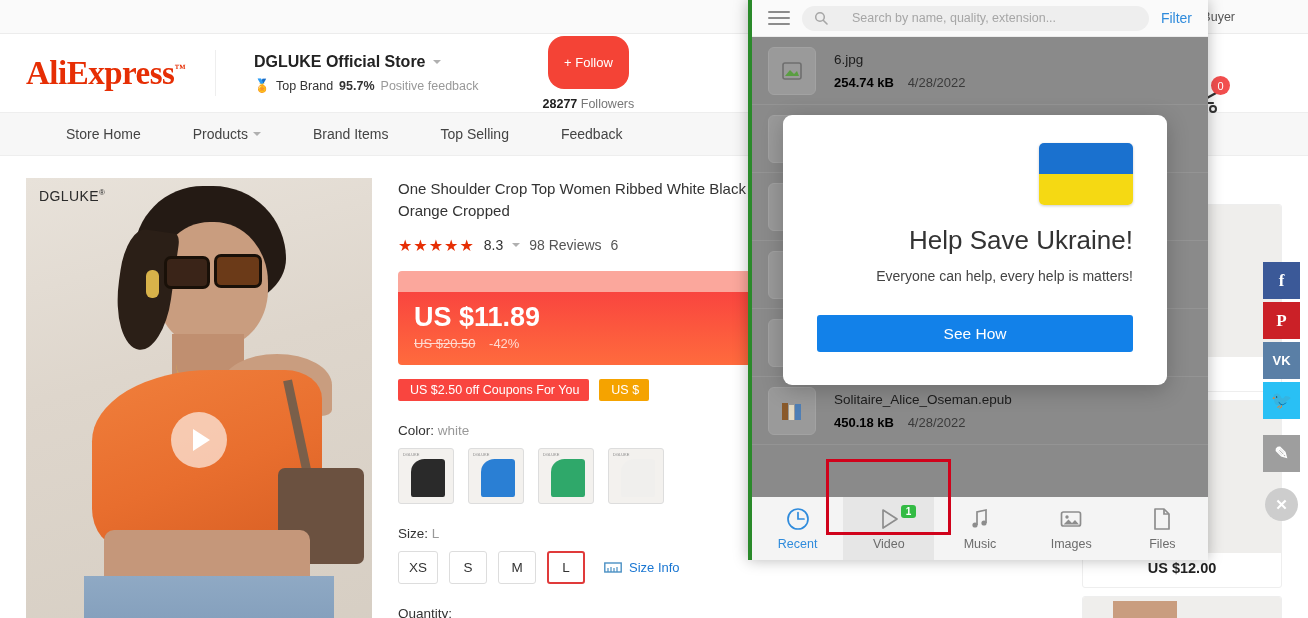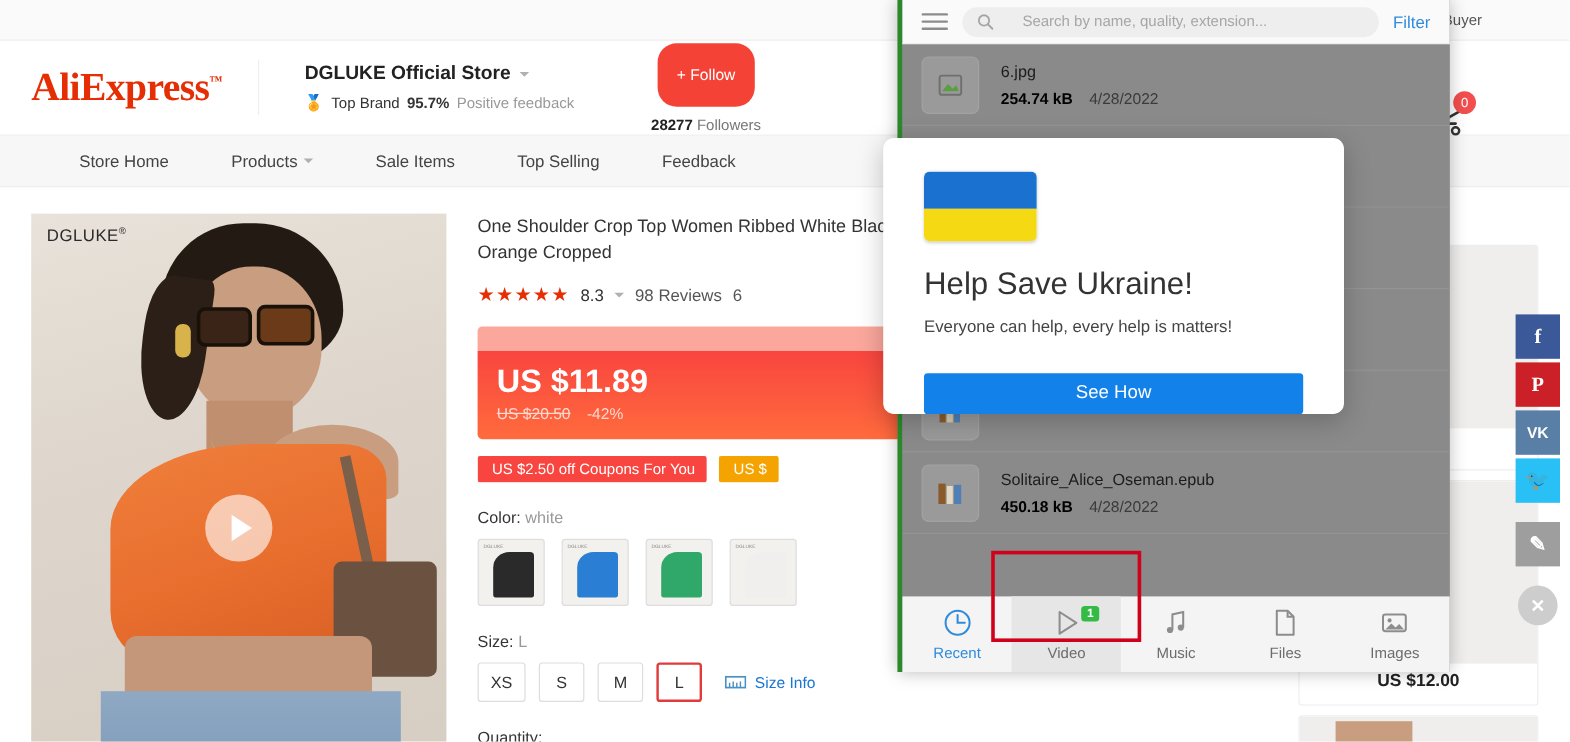--- a/index.html
+++ b/index.html
@@ -210,24 +210,24 @@
   .fm-tab.active { color:#2f8bdc; }
   .fm-tab.highlight { background:#e6e6e6; }
   .fm-badge {
     position:absolute; left:calc(50% + 12px); top:8px; background:#33bb44; color:#fff;
     font-size:10px; border-radius:3px; padding:1px 5px; font-weight:bold;
   }
   .hl-box { position:absolute; left:826px; top:459px; width:125px; height:76px; border:3px solid #d0021b; z-index:60; pointer-events:none; }
 
   
   #uk-modal {
-    position:absolute; left:736px; top:115px; width:384px; height:230px;
+    position:absolute; left:783px; top:115px; width:384px; height:270px;
     background:#fff; border-radius:9px; z-index:70;
     box-shadow:0 5px 22px rgba(0,0,0,0.22);
-    display:flex; flex-direction:column; align-items:flex-start; padding:28px 34px 0 34px;
+    display:flex; flex-direction:column; align-items:flex-end; padding:28px 34px 0 34px;
   }
   .uk-flag { width:94px; height:62px; border-radius:5px; overflow:hidden; box-shadow:0 1px 3px rgba(0,0,0,0.2); }
   .uk-flag .b { height:31px; background:#1a71cf; }
   .uk-flag .y { height:31px; background:#f5d913; }
   .uk-title { font-size:26px; color:#333; margin-top:20px; font-weight:normal; }
   .uk-sub { font-size:14px; color:#444; margin-top:12px; }
   .uk-btn {
     margin-top:31px; width:100%; height:37px; background:#1281e9; color:#fff;
     border:none; border-radius:3px; font-size:15.5px; cursor:pointer;
   }
@@ -289,21 +289,21 @@
 
   <div class="navbar">
     <div class="nav-item">
       <span>Store Home</span>
     </div>
     <div class="nav-item">
       <span>Products</span>
       <i class="caret-dn"></i>
     </div>
     <div class="nav-item">
-      <span>Sale Items</span>
+      <span>Brand Items</span>
     </div>
     <div class="nav-item">
       <span>Top Selling</span>
     </div>
     <div class="nav-item">
       <span>Feedback</span>
     </div>
   </div>
 
   <div class="content">
@@ -569,33 +569,33 @@
     <div class="fm-tab">
       <svg width="26" height="26" viewBox="0 0 26 26">
         <path d="M10 19 V6 L19 4 V17" fill="none" stroke="#8d8d8d" stroke-width="1.7"></path>
         <circle cx="8" cy="19" r="2.6" fill="#8d8d8d"></circle>
         <circle cx="17" cy="17" r="2.6" fill="#8d8d8d"></circle>
       </svg>
       <span>Music</span>
     </div>
     <div class="fm-tab">
       <svg width="26" height="26" viewBox="0 0 26 26">
-        <path d="M6 3 h9 l5 5 v15 h-14z" fill="none" stroke="#8d8d8d" stroke-width="1.7" stroke-linejoin="round"></path>
-        <path d="M15 3 v5 h5" fill="none" stroke="#8d8d8d" stroke-width="1.7"></path>
-      </svg>
-      <span>Files</span>
-    </div>
-    <div class="fm-tab">
-      <svg width="26" height="26" viewBox="0 0 26 26">
         <rect x="3.5" y="6" width="19" height="14" rx="2" fill="none" stroke="#8d8d8d" stroke-width="1.7"></rect>
         <circle cx="9" cy="11" r="1.7" fill="#8d8d8d"></circle>
         <path d="M5.5 18.5 l5-5 3.5 3.5 3-3 4 4.5z" fill="#8d8d8d"></path>
       </svg>
       <span>Images</span>
     </div>
+    <div class="fm-tab">
+      <svg width="26" height="26" viewBox="0 0 26 26">
+        <path d="M6 3 h9 l5 5 v15 h-14z" fill="none" stroke="#8d8d8d" stroke-width="1.7" stroke-linejoin="round"></path>
+        <path d="M15 3 v5 h5" fill="none" stroke="#8d8d8d" stroke-width="1.7"></path>
+      </svg>
+      <span>Files</span>
+    </div>
   </div>
 </div>
 
 <div class="hl-box"></div>
 
 <div id="uk-modal">
   <div class="uk-flag">
     <div class="b"></div>
       <div class="y"></div>
   </div>

